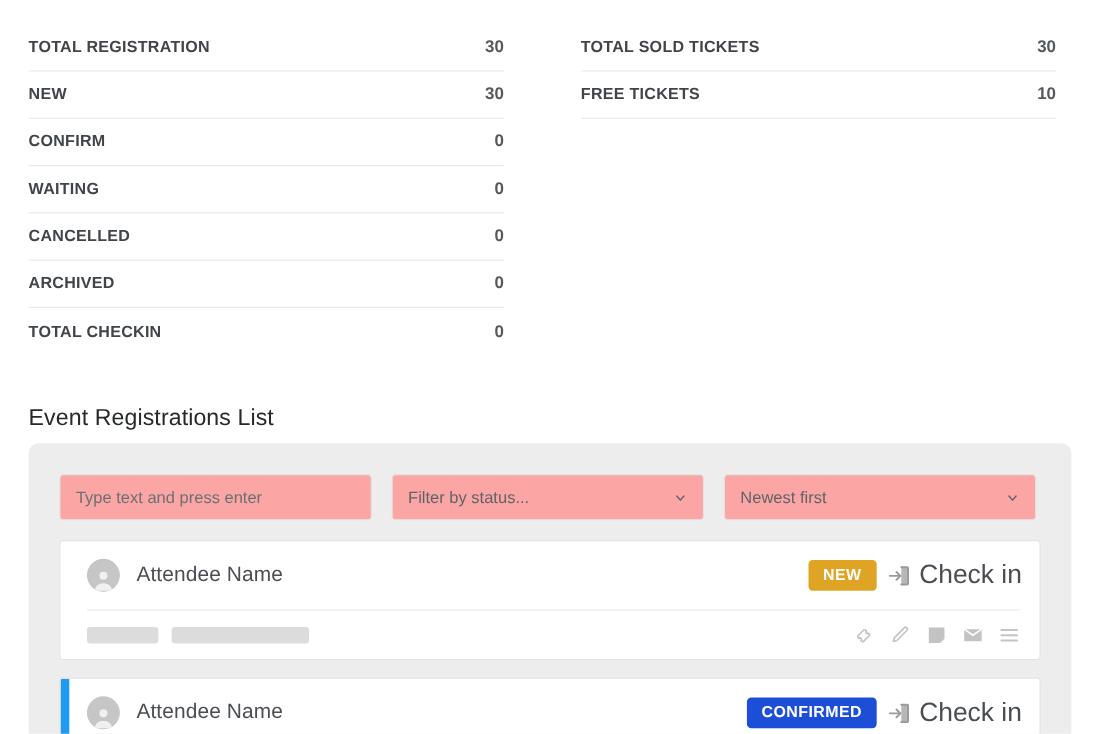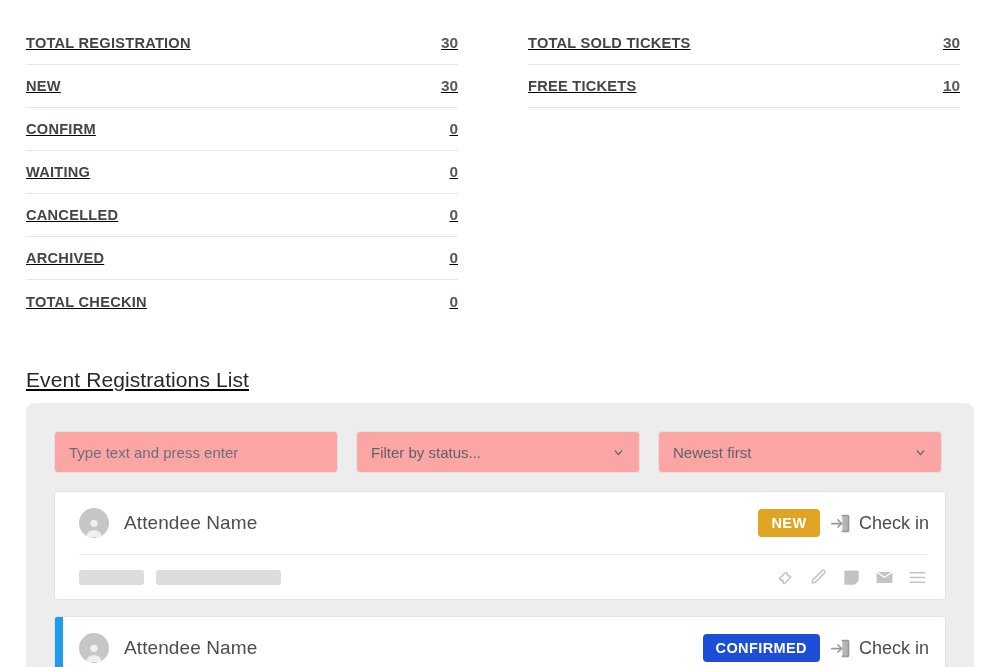--- a/index.html
+++ b/index.html
@@ -10,21 +10,20 @@
     background: #ffffff;
     font-family: "Liberation Sans", sans-serif;
     overflow: hidden;
   }
 
   .page {
     position: relative;
     width: 1000px;
     height: 667px;
     background: #ffffff;
-    text-decoration: underline;
   }
 
   
   .stats-wrap {
     display: flex;
     padding: 22px 26px 0 26px;
     gap: 70px;
   }
   .stats-col { width: 432px; flex: none; }
 
@@ -170,21 +169,21 @@
     border-radius: 4px;
     color: #ffffff;
     font-size: 14.5px;
     font-weight: bold;
     letter-spacing: 0.4px;
   }
   .checkin {
     display: flex;
     align-items: center;
     gap: 7px;
-    font-size: 18px;
+    font-size: 24px;
     color: #4a4e52;
     cursor: pointer;
     white-space: nowrap;
   }
   .checkin .door { width: 21px; height: 21px; flex: none; color: #9a9a9a; }
   .checkin .door svg { display: block; width: 100%; height: 100%; }
 
   .card-sep {
     height: 1px;
     background: #e6e6e6;

